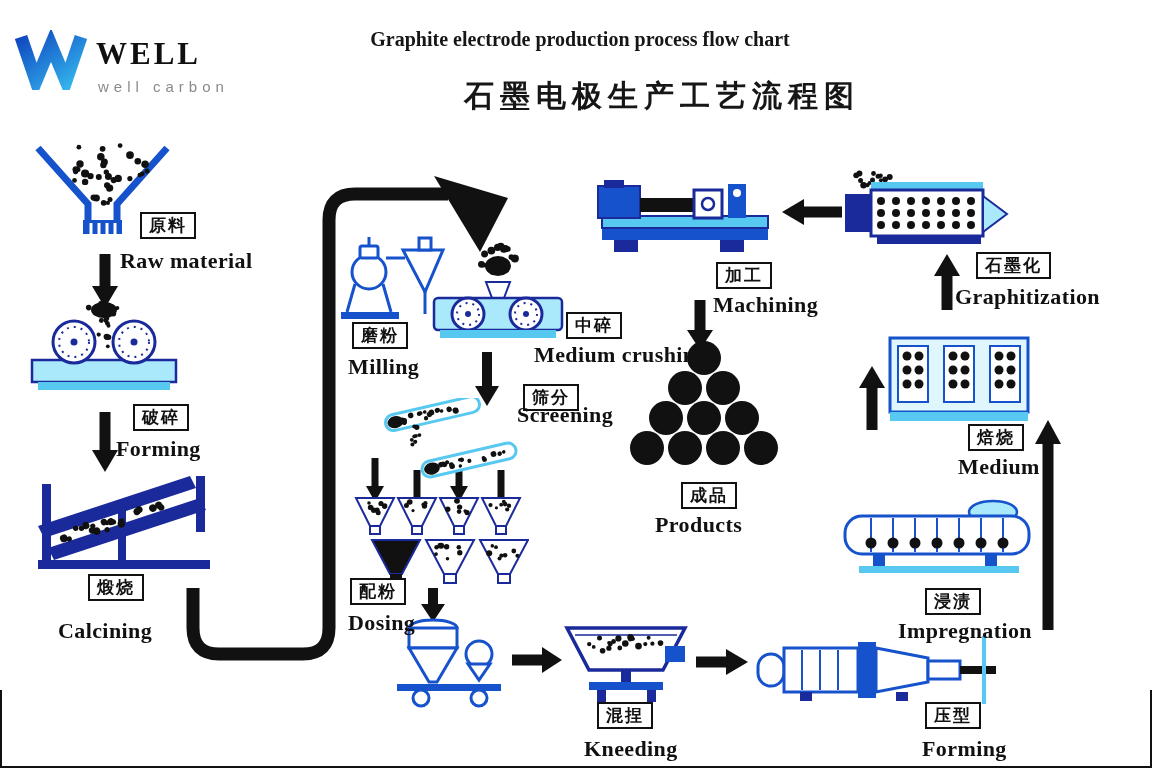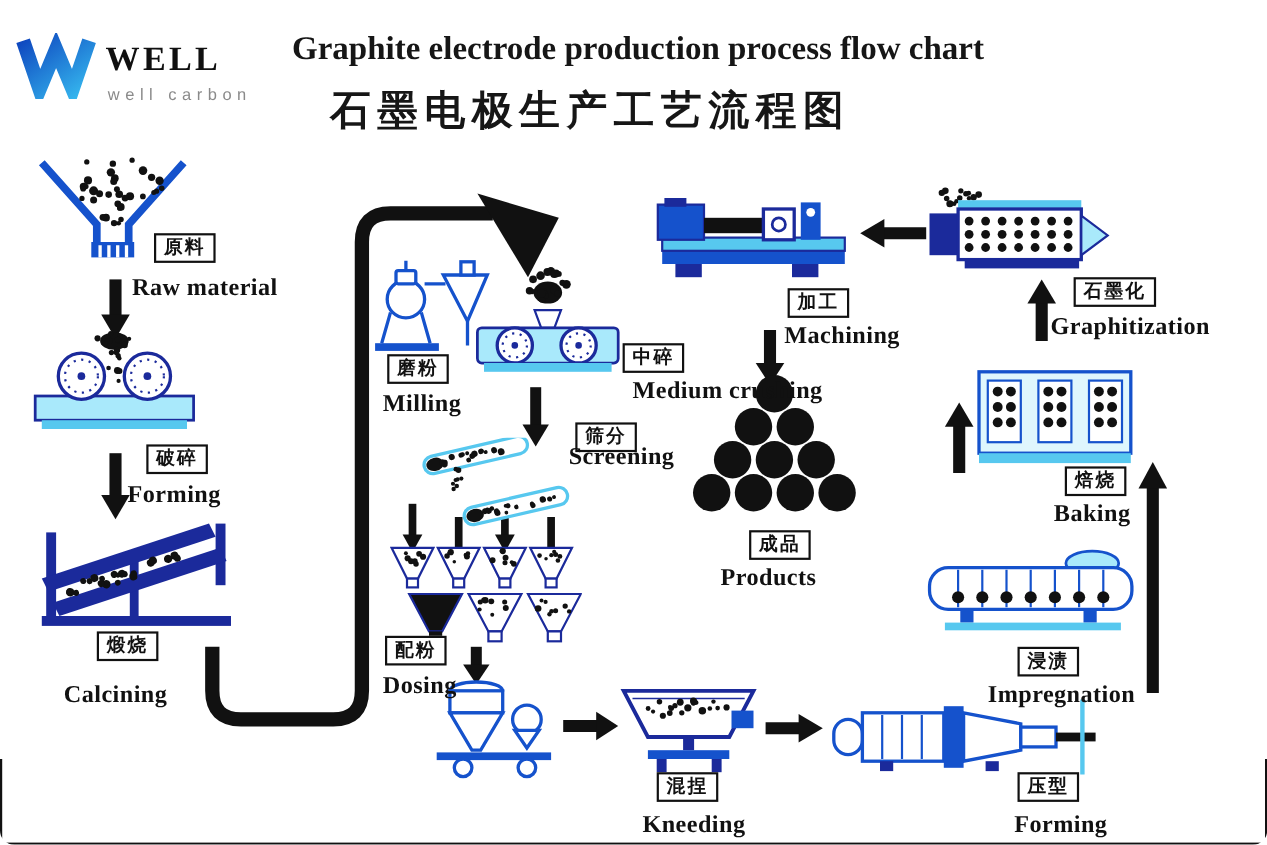--- a/index.html
+++ b/index.html
@@ -1,21 +1,21 @@
 <!DOCTYPE html>
 <html><head>
 <meta charset="utf-8">
 <style>
   html,body{margin:0;padding:0;background:#fff;}
   #canvas{position:relative;width:1152px;height:768px;background:#fff;overflow:hidden;
-          font-family:"Liberation Sans",sans-serif;color:#111;border-radius:13px;}
+          font-family:"Liberation Sans",sans-serif;color:#111;}
   .title-en{position:absolute;left:180px;top:28px;width:800px;text-align:center;
-            font-family:"Liberation Serif",serif;font-weight:700;font-size:30px;color:#161616;}
-  .title-zh{position:absolute;left:300px;top:76px;width:560px;text-align:left;
-            font-family:"DejaVu Sans",sans-serif;font-weight:700;font-size:37px;letter-spacing:6px;color:#161616;}
+            font-family:"Liberation Serif",serif;font-weight:700;font-size:20px;color:#161616;}
+  .title-zh{position:absolute;left:300px;top:76px;width:560px;text-align:right;
+            font-family:"DejaVu Sans",sans-serif;font-weight:700;font-size:30px;letter-spacing:6px;color:#161616;}
   .logo-text{position:absolute;left:96px;top:36px;font-family:"Liberation Serif",serif;
              font-weight:700;font-size:31px;letter-spacing:3px;color:#101010;}
   .logo-sub{position:absolute;left:98px;top:78px;font-size:15px;letter-spacing:5px;color:#8a8a8a;}
   .zh-box{position:absolute;border:2px solid #111;background:#fff;padding:1px 7px;
           font-family:"DejaVu Sans",sans-serif;font-weight:700;font-size:17px;letter-spacing:2px;line-height:1.25;}
   .en{position:absolute;font-family:"Liberation Serif",serif;font-weight:700;font-size:22px;
       letter-spacing:0.4px;white-space:nowrap;}
   svg.illus{position:absolute;}
   #arrows{position:absolute;left:0;top:0;pointer-events:none;}
   .edge{position:absolute;background:#111;}
@@ -580,39 +580,39 @@
   <div class="zh-box" style="left:133px;top:404px">破碎</div>
   <div class="en" style="left:116px;top:436px">Forming</div>
 
   <div class="zh-box" style="left:88px;top:574px">煅烧</div>
   <div class="en" style="left:58px;top:618px">Calcining</div>
 
   <div class="zh-box" style="left:352px;top:322px">磨粉</div>
   <div class="en" style="left:348px;top:354px">Milling</div>
 
   <div class="zh-box" style="left:566px;top:312px">中碎</div>
-  <div class="en" style="left:575px;top:342px">Medium crushing</div>
+  <div class="en" style="left:534px;top:342px">Medium crushing</div>
 
   <div class="zh-box" style="left:523px;top:384px">筛分</div>
   <div class="en" style="left:517px;top:402px">Screening</div>
 
   <div class="zh-box" style="left:350px;top:578px">配粉</div>
   <div class="en" style="left:348px;top:610px">Dosing</div>
 
   <div class="zh-box" style="left:597px;top:702px">混捏</div>
   <div class="en" style="left:584px;top:736px">Kneeding</div>
 
   <div class="zh-box" style="left:925px;top:702px">压型</div>
   <div class="en" style="left:922px;top:736px">Forming</div>
 
   <div class="zh-box" style="left:925px;top:588px">浸渍</div>
   <div class="en" style="left:898px;top:618px">Impregnation</div>
 
   <div class="zh-box" style="left:968px;top:424px">焙烧</div>
-  <div class="en" style="left:958px;top:454px">Baking</div>
+  <div class="en" style="left:958px;top:454px">Medium</div>
 
   <div class="zh-box" style="left:976px;top:252px">石墨化</div>
   <div class="en" style="left:955px;top:284px">Graphitization</div>
 
   <div class="zh-box" style="left:716px;top:262px">加工</div>
   <div class="en" style="left:713px;top:292px">Machining</div>
 
   <div class="zh-box" style="left:681px;top:482px">成品</div>
   <div class="en" style="left:655px;top:512px">Products</div>
 

